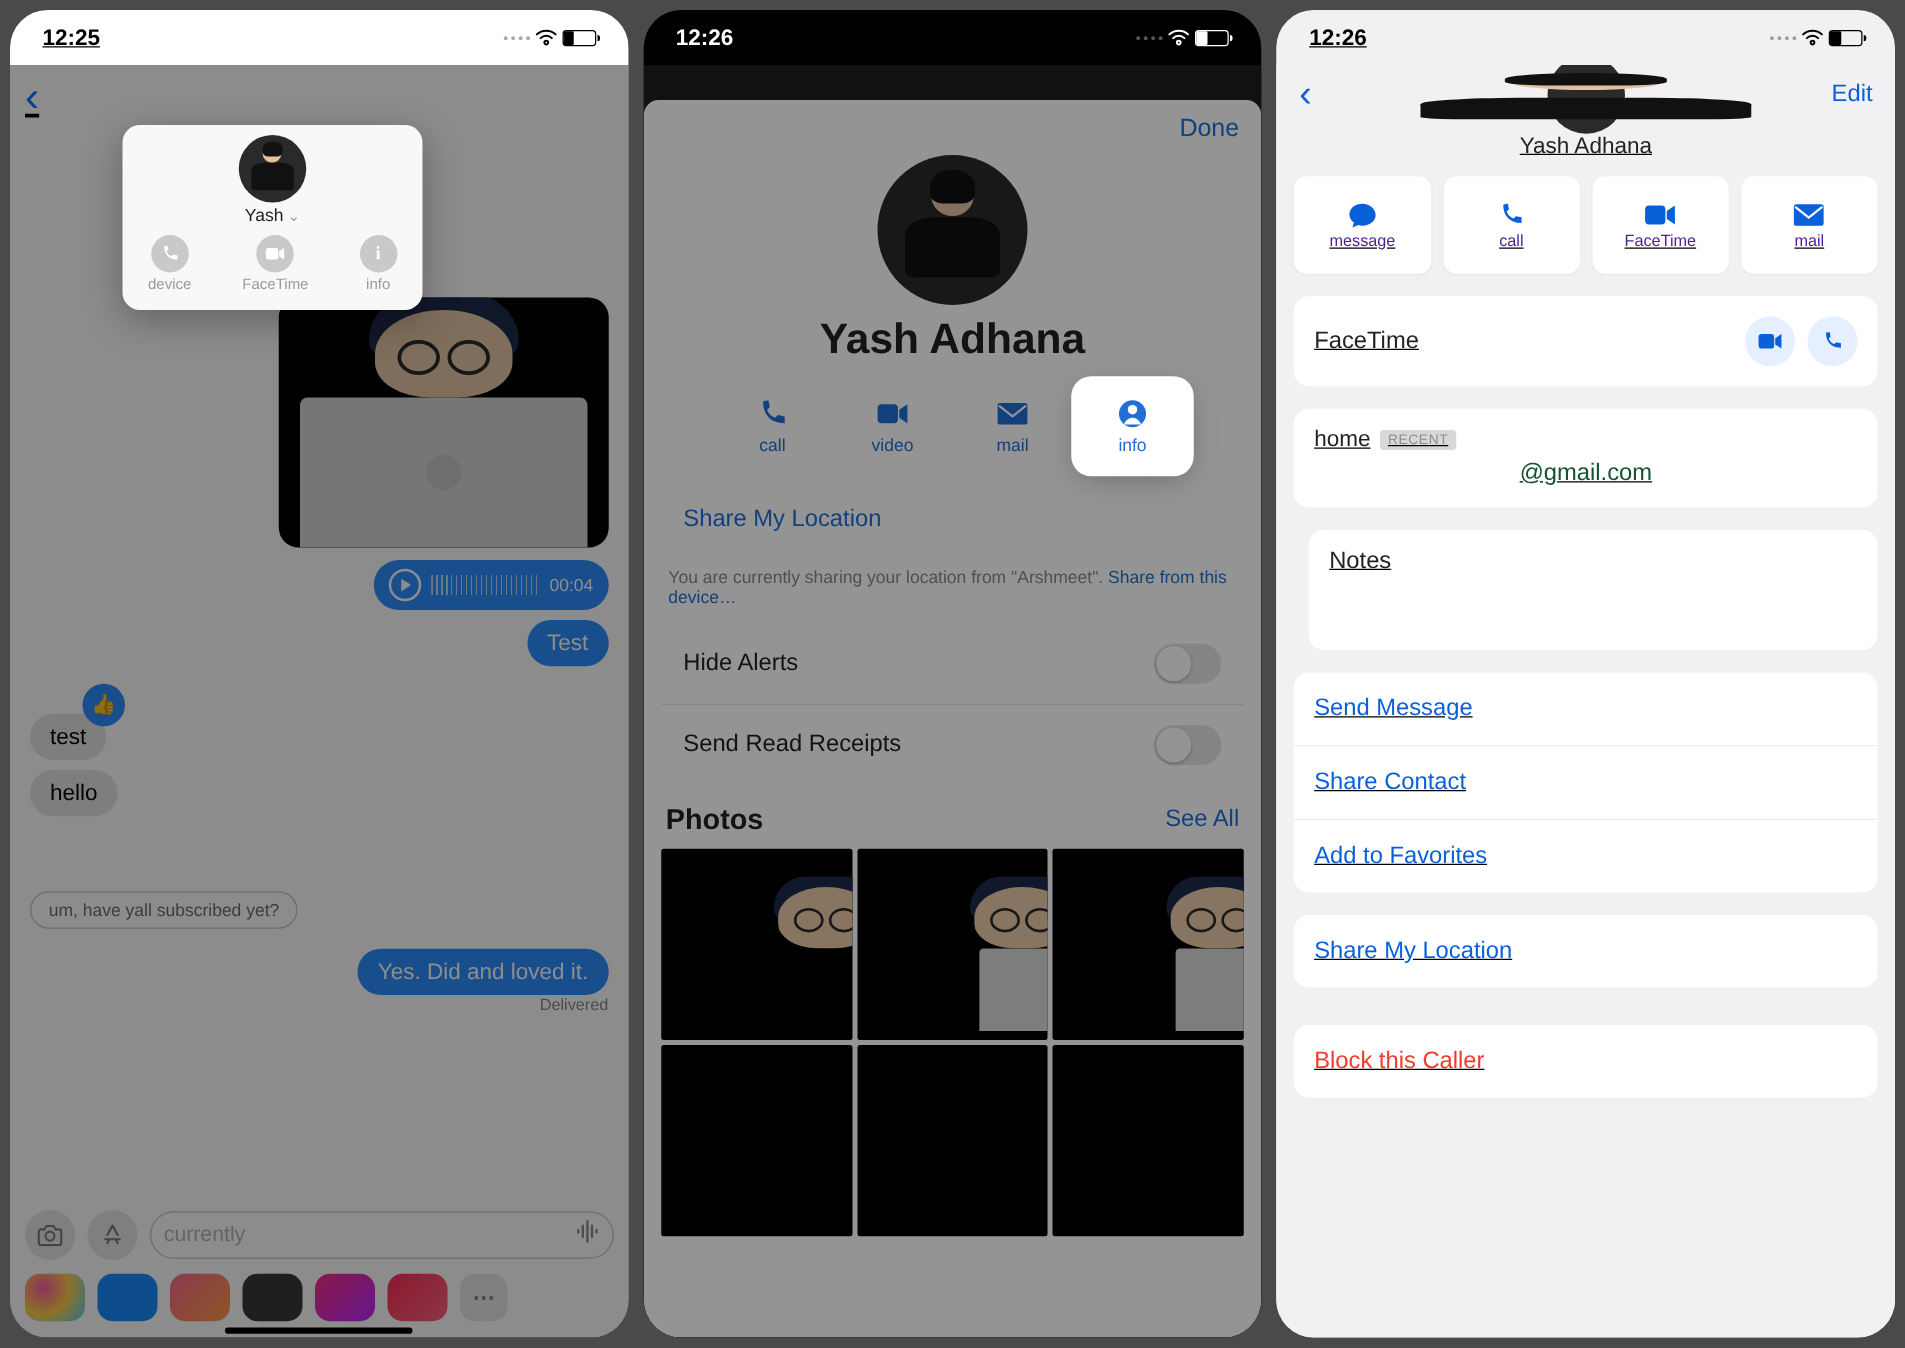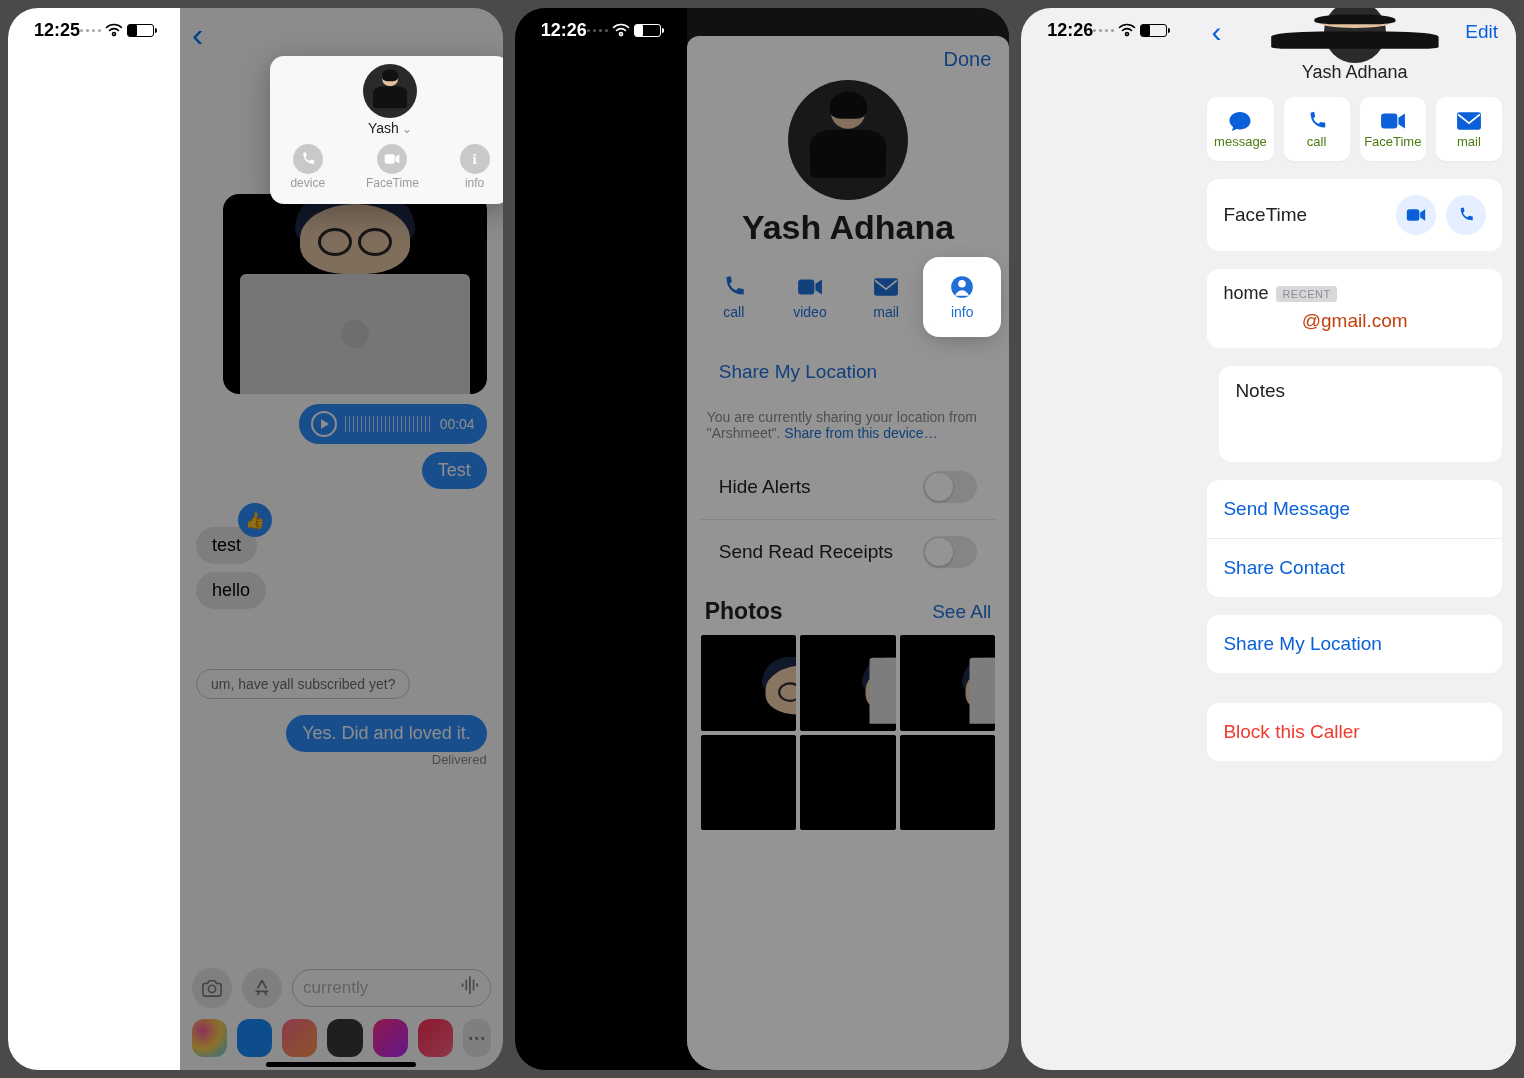--- a/index.html
+++ b/index.html
@@ -12,21 +12,22 @@
     width: 1524px;
     height: 1078px;
   }
   .phone {
     flex: 1;
     background: #000;
     border-radius: 30px;
     overflow: hidden;
     position: relative;
     display: flex;
-    flex-direction: row;
+    flex-direction: column;
+    text-decoration: underline;
   }
   
   .statusbar {
     height: 44px;
     display: flex;
     align-items: center;
     justify-content: space-between;
     padding: 0 26px;
     font-size: 18px;
     font-weight: 600;
@@ -178,32 +179,32 @@
   .photo-cell{aspect-ratio:1;background:#000;border-radius:2px;position:relative;overflow:hidden;}
   .home-ind.white{background:#fff;}
   
   .s3-body{flex:1;background:#f1f1f3;position:relative;overflow:hidden;padding:0 14px;}
   .s3-nav{height:48px;position:relative;display:flex;align-items:center;justify-content:center;}
   .s3-nav .back{position:absolute;left:4px;color:#0a60d8;font-size:30px;}
   .s3-nav .edit{position:absolute;right:4px;color:#0a60d8;font-size:19px;}
   .s3-avatar{width:62px;height:62px;border-radius:50%;background:#2a2a2a;margin:0 auto;}
   .s3-name{text-align:center;font-size:18px;color:#222;margin-top:6px;}
   .s3-actions{display:flex;gap:10px;margin-top:14px;}
-  .s3-tile{flex:1;height:64px;background:#fff;border-radius:10px;display:flex;flex-direction:column;align-items:center;justify-content:center;gap:2px;color:#4d7c0f;font-size:13px;box-shadow:0 1px 2px rgba(0,0,0,.04);}
+  .s3-tile{flex:1;height:78px;background:#fff;border-radius:10px;display:flex;flex-direction:column;align-items:center;justify-content:center;gap:2px;color:#4c1d95;font-size:13px;box-shadow:0 1px 2px rgba(0,0,0,.04);}
   .s3-tile svg{width:26px;height:22px;}
   .card{background:#fff;border-radius:12px;margin-top:18px;padding:0;}
   .card .crow{padding:14px 16px;border-top:1px solid #ececee;}
   .card .crow:first-child{border-top:none;}
   .facetime-row{display:flex;align-items:center;justify-content:space-between;padding:16px;}
   .facetime-row .lab{font-size:19px;color:#222;}
   .ft-icons{display:flex;gap:10px;}
   .circ-ic{width:40px;height:40px;border-radius:50%;background:#e5efff;display:flex;align-items:center;justify-content:center;color:#0a60d8;}
   .email-card .lab{font-size:18px;color:#222;display:flex;align-items:center;gap:8px;}
   .chip{background:#d8d8da;color:#8e8e92;font-size:11px;padding:2px 6px;border-radius:3px;letter-spacing:.5px;}
-  .email-val{color:#c2410c;font-size:19px;padding:0 16px 16px;text-align:center;}
+  .email-val{color:#14532d;font-size:19px;padding:0 16px 16px;text-align:center;}
   .notes-card{padding:14px 16px 60px;font-size:19px;color:#222;margin-left:12px;}
   .link-row{padding:18px 16px;font-size:19px;color:#0a60d8;border-top:1px solid #ececee;}
   .link-row:first-child{border-top:none;}
   .block-card{background:#fff;border-radius:12px;margin-top:30px;}
   .block-row{padding:18px 16px;font-size:19px;color:#ef3a2f;}
   
   .person-sil{position:absolute;left:50%;top:50%;transform:translate(-50%,-46%);width:70%;height:80%;}
   .person-sil .head{width:40%;height:34%;background:#e4c1a0;border-radius:50%;margin:0 auto;}
   .person-sil .hair{position:absolute;top:-4%;left:28%;width:44%;height:28%;background:#111;border-radius:50% 50% 30% 30%;}
   .person-sil .body{width:90%;height:50%;background:#111;border-radius:30% 30% 10% 10%;margin:2% auto 0;}
@@ -540,20 +541,21 @@
       <div class="email-val">@gmail.com</div>
     </div>
 
     <div class="card notes-card">
       <span>Notes</span>
     </div>
 
     <div class="card">
       <div class="link-row">Send Message</div>
       <div class="link-row">Share Contact</div>
+      <div class="link-row">Add to Favorites</div>
     </div>
 
     <div class="card">
       <div class="link-row">Share My Location</div>
     </div>
 
     <div class="block-card">
       <div class="block-row">Block this Caller</div>
     </div>
   </div>

